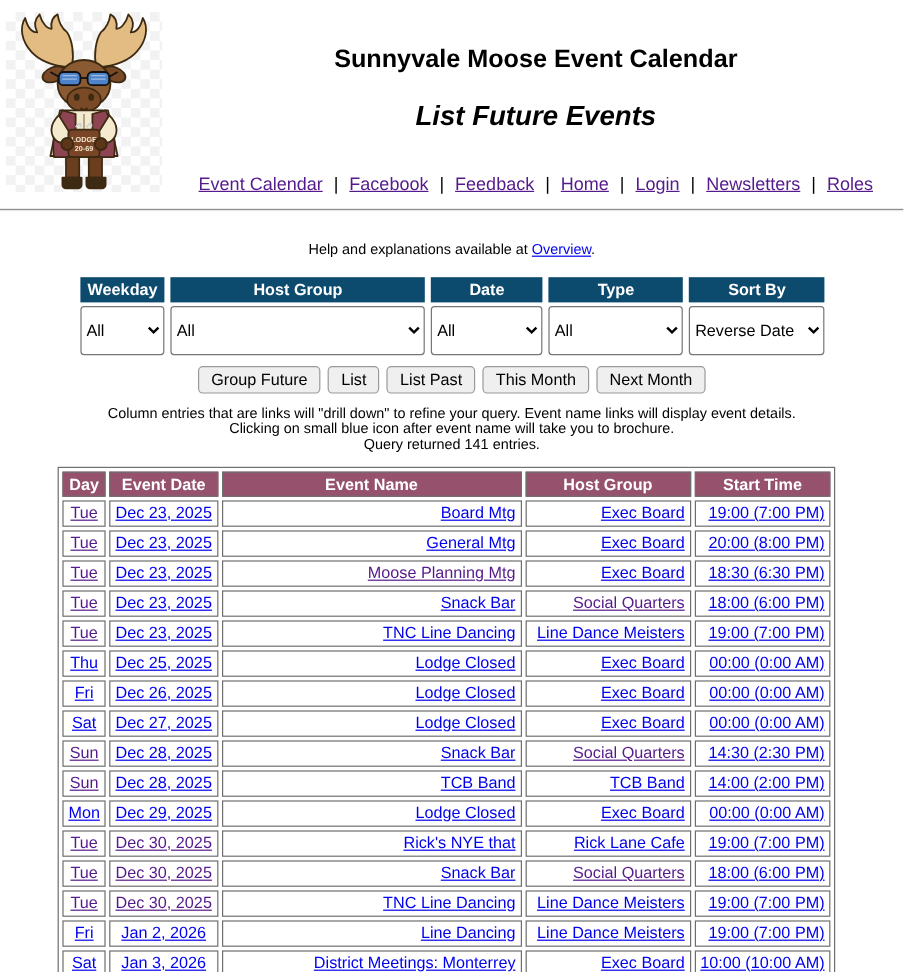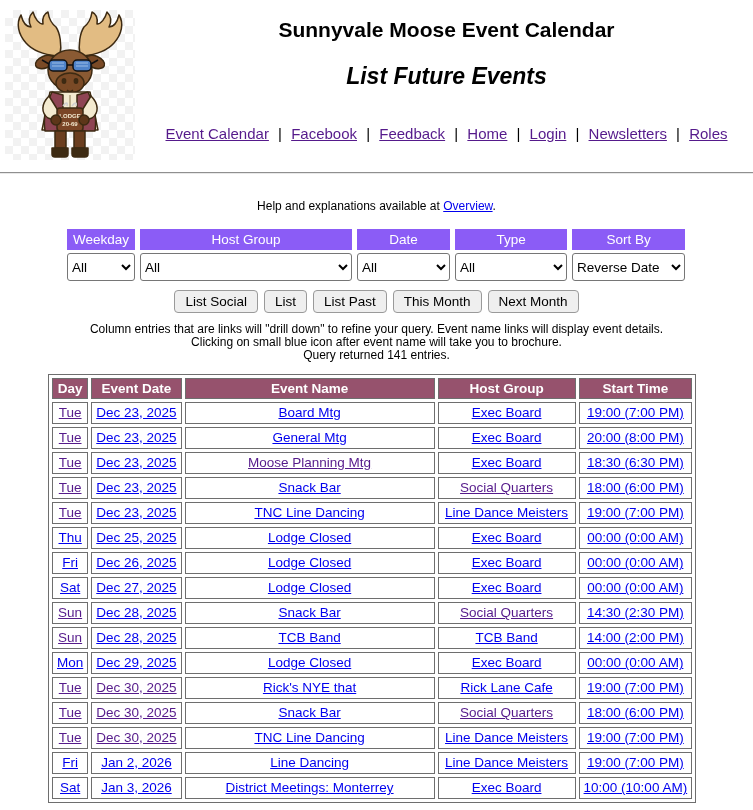--- a/index.html
+++ b/index.html
@@ -9,39 +9,39 @@
     position:relative;
   }
   
   .header{position:relative;min-height:160px;}
   .logo{
     position:absolute;left:5px;top:10px;width:130px;height:150px;
     background:repeating-conic-gradient(#f2f2f2 0% 25%, #ffffff 0% 50%) 0 0 / 16px 16px;
   }
   .logo svg{display:block;}
   .header-text{margin-left:140px;text-align:center;}
-  h1.title{font-size:21px;font-weight:bold;margin:0;padding-top:18px;text-align:center;}
+  h1.title{font-size:21px;font-weight:bold;margin:0;padding-top:38px;text-align:center;}
   .subtitle{font-size:23px;font-weight:bold;font-style:italic;margin-top:21px;}
   .nav{margin-top:35px;font-size:15px;}
   .nav a{color:#551A8B;text-decoration:underline;cursor:pointer;}
   .nav .sep{color:#000;margin:0 5px;}
   hr.rule{border:none;border-top:1px solid #8f8f8f;border-bottom:1px solid #e8e8e8;margin:12px 0 0 0;}
   
   .help{ text-align:center;font-size:12px;margin-top:25px;}
   .help a{color:#0000EE;text-decoration:underline;cursor:pointer;}
   
   table.filters{margin:13px 0 0 62px;border-spacing:5px 3px;border-collapse:separate;}
   table.filters th{
-    background:#8b5cf6;color:#fff;font-weight:normal;font-size:13.5px;
+    background:#0c4a6e;color:#fff;font-weight:bold;font-size:13.5px;
     padding:3px 6px;text-align:center;
   }
   table.filters td{padding:0;text-align:center;}
   table.filters select{
     width:100%;font-size:13.5px;font-family:"Liberation Sans",sans-serif;
-    height:28px;background:#fff;border:1px solid #767676;border-radius:3px;
+    height:41px;background:#fff;border:1px solid #767676;border-radius:3px;
   }
   .button-row{text-align:center;margin-top:6px;}
   .button-row button{
     font-size:13.5px;font-family:"Liberation Sans",sans-serif;
     background:#efefef;border:1px solid #9a9a9a;border-radius:4px;
     padding:3px 10px;margin:0 3px;cursor:pointer;color:#000;
   }
   
   .notes{text-align:center;font-size:12px;line-height:13px;margin-top:10px;}
   
@@ -51,21 +51,21 @@
   }
   table.events th{
     background:#96526D;color:#fff;font-weight:bold;font-size:13.5px;
     border:1px solid #6e6e6e;padding:2px 3px;text-align:center;
   }
   table.events td{
     border:1px solid #6e6e6e;background:#fff;padding:2px 4px;
     font-size:13.5px;line-height:16px;height:16px;white-space:nowrap;overflow:hidden;
   }
   td.c-day,td.c-date{text-align:center;}
-  td.c-name,td.c-host,td.c-time{text-align:center;}
+  td.c-name,td.c-host,td.c-time{text-align:right;}
   .lnk{color:#0000EE;text-decoration:underline;cursor:pointer;}
   .lnk.visited{color:#551A8B;}
 </style>
 </head>
 <body>
 
 <div class="header">
   <div class="logo">
 
     <svg width="130" height="150" viewBox="0 0 130 150">
@@ -148,21 +148,21 @@
     <tr id="filter-selects">
         <td><select><option>All</option></select></td>
         <td><select><option>All</option></select></td>
         <td><select><option>All</option></select></td>
         <td><select><option>All</option></select></td>
         <td><select><option>Reverse Date</option></select></td>
       </tr>
   </tbody>
 </table>
 
-<div class="button-row" id="filter-buttons"><button>List Social</button><button>List</button><button>List Past</button><button>This Month</button><button>Next Month</button></div>
+<div class="button-row" id="filter-buttons"><button>Group Future</button><button>List</button><button>List Past</button><button>This Month</button><button>Next Month</button></div>
 
 <div class="notes" id="notes">
     <div>Column entries that are links will "drill down" to refine your query. Event name links will display event details.</div>
     <div>Clicking on small blue icon after event name will take you to brochure.</div>
     <div>Query returned 141 entries.</div>
   </div>
 
 <table class="events">
   <colgroup id="event-cols">
       <col style="width: 28px;">

